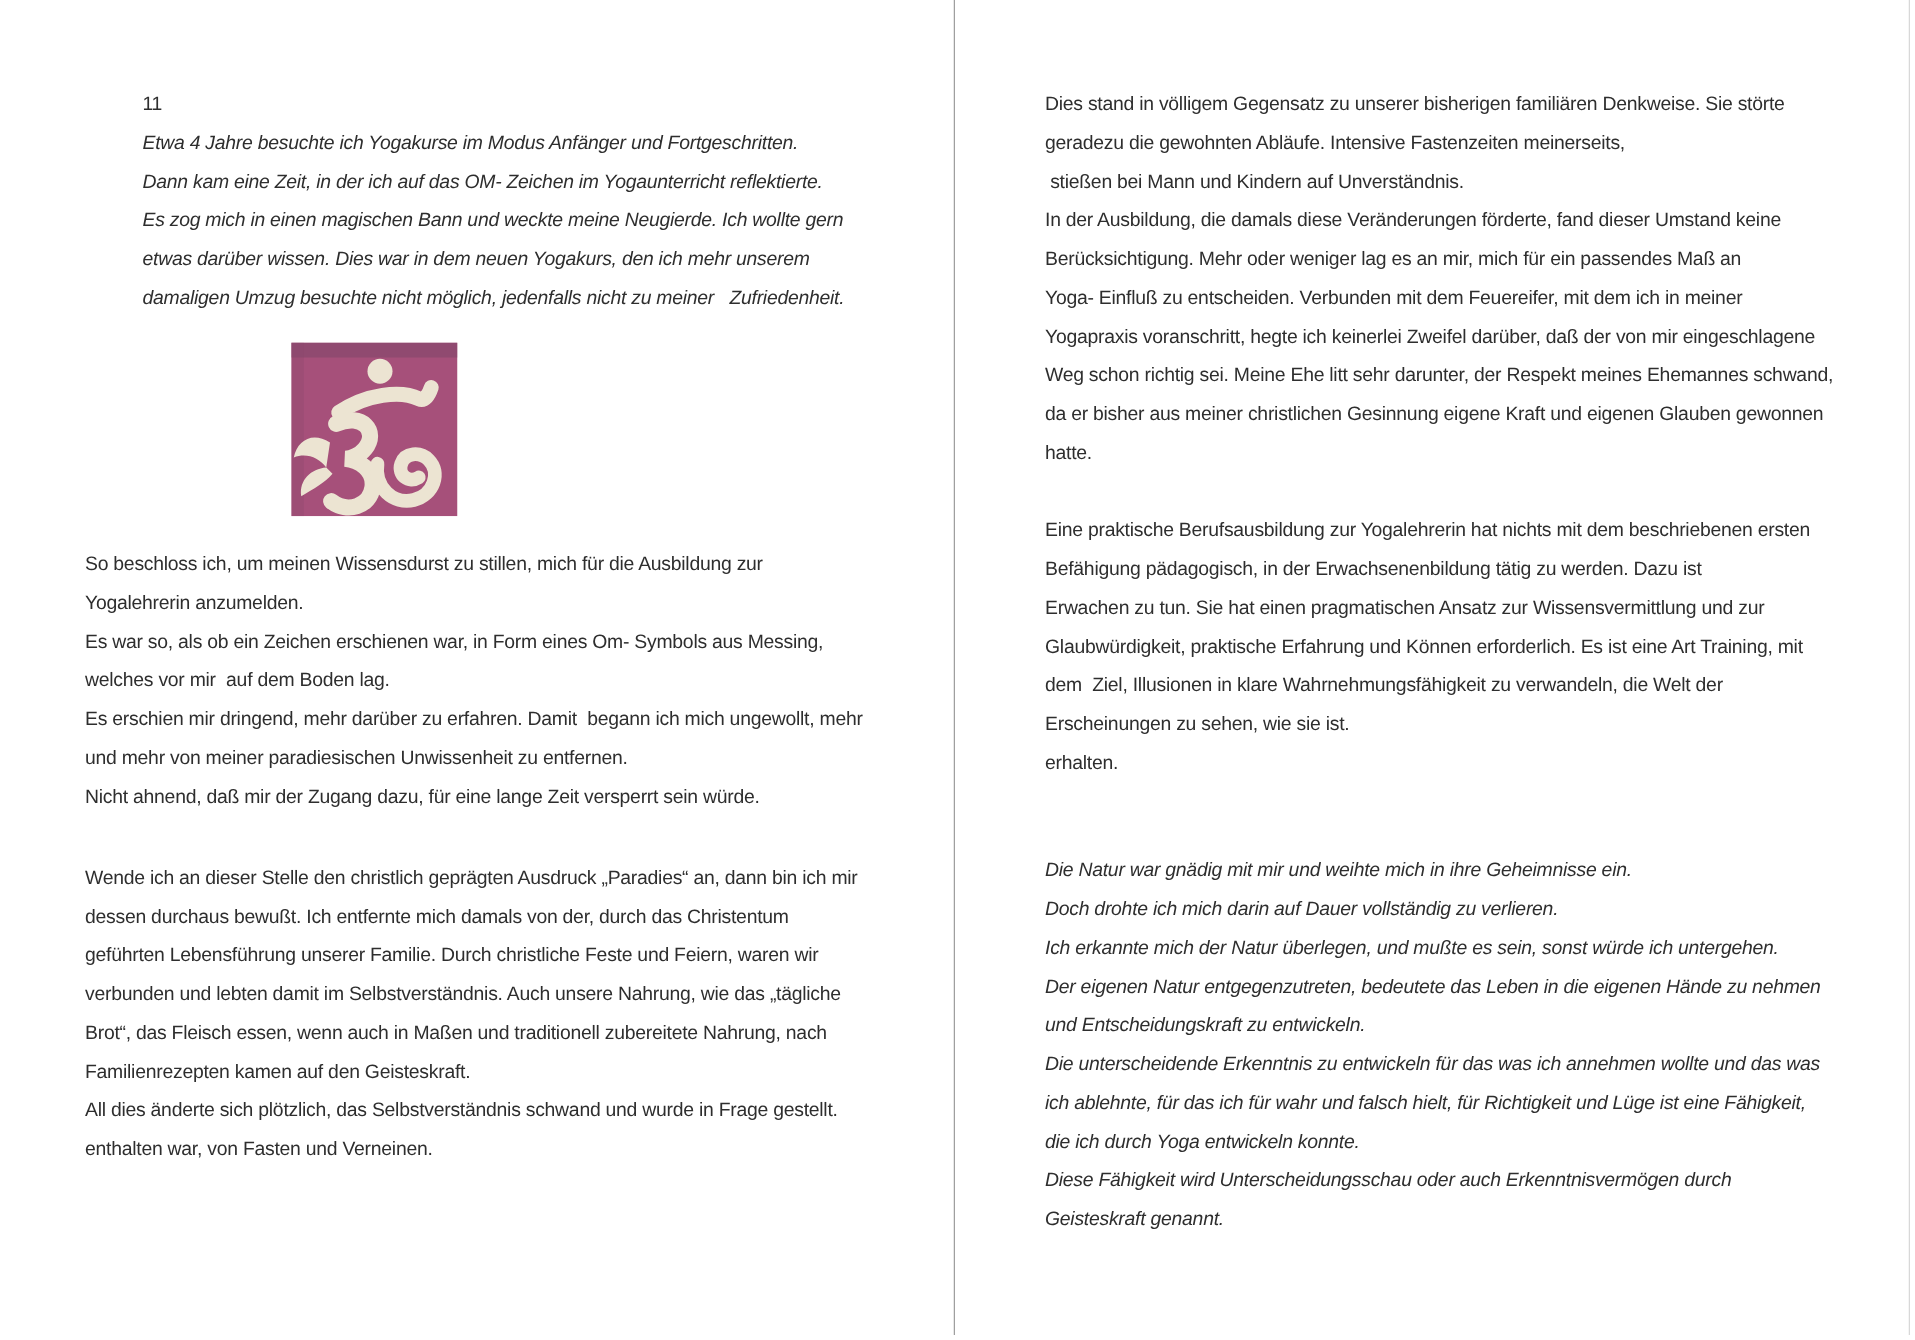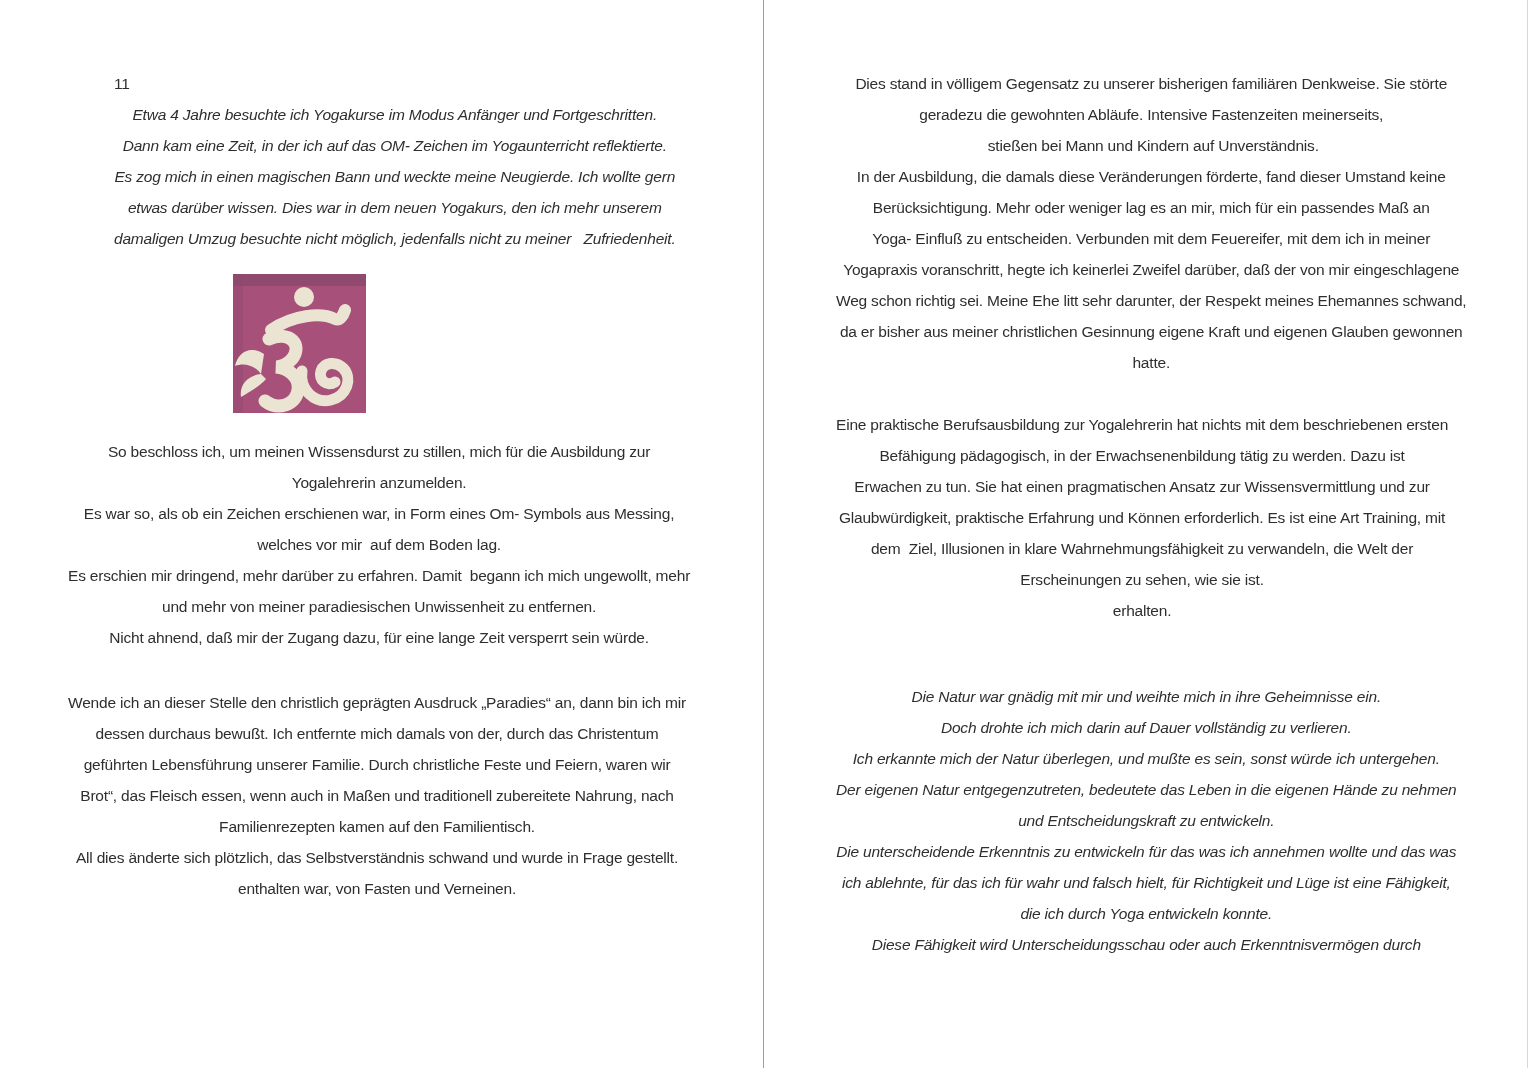--- a/index.html
+++ b/index.html
@@ -39,21 +39,20 @@
     background: #d8d8d8;
   }
   .block {
     position: absolute;
   }
   .line {
     font-size: 15.5px;
     line-height: 31px;
     letter-spacing: -0.2px;
     white-space: pre;
-    text-align: center;
   }
   .page-number-block { position: absolute; }
   
   .pn        { left: 114px; top: 68px;  }
   .l-para1   { left: 114px; top: 99px; font-style: italic;  }
   .om-image  { position: absolute; left: 233px; top: 274px; width: 133px; height: 139px; }
   .om-image svg { display: block; width: 100%; height: 100%; }
   .l-para2   { left: 68px;  top: 436px; }
   .l-para3   { left: 68px;  top: 687px; }
   
@@ -101,22 +100,23 @@
       <div class="line">welches vor mir  auf dem Boden lag.</div>
       <div class="line">Es erschien mir dringend, mehr darüber zu erfahren. Damit  begann ich mich ungewollt, mehr</div>
       <div class="line">und mehr von meiner paradiesischen Unwissenheit zu entfernen.</div>
       <div class="line">Nicht ahnend, daß mir der Zugang dazu, für eine lange Zeit versperrt sein würde.</div>
     </div>
 
   <div class="block l-para3">
       <div class="line">Wende ich an dieser Stelle den christlich geprägten Ausdruck „Paradies“ an, dann bin ich mir</div>
       <div class="line">dessen durchaus bewußt. Ich entfernte mich damals von der, durch das Christentum</div>
       <div class="line">geführten Lebensführung unserer Familie. Durch christliche Feste und Feiern, waren wir</div>
+      <div class="line">verbunden und lebten damit im Selbstverständnis. Auch unsere Nahrung, wie das „tägliche</div>
       <div class="line">Brot“, das Fleisch essen, wenn auch in Maßen und traditionell zubereitete Nahrung, nach</div>
-      <div class="line">Familienrezepten kamen auf den Familientisch.</div>
+      <div class="line">Familienrezepten kamen auf den Geisteskraft.</div>
       <div class="line">All dies änderte sich plötzlich, das Selbstverständnis schwand und wurde in Frage gestellt.</div>
       <div class="line">enthalten war, von Fasten und Verneinen.</div>
     </div>
 </div>
 
 <div class="divider"></div>
 
 <div class="page page-right"></div>
 
 <div class="block r-para1">
@@ -145,15 +145,16 @@
 <div class="block r-para3">
     <div class="line">Die Natur war gnädig mit mir und weihte mich in ihre Geheimnisse ein.</div>
     <div class="line">Doch drohte ich mich darin auf Dauer vollständig zu verlieren.</div>
     <div class="line">Ich erkannte mich der Natur überlegen, und mußte es sein, sonst würde ich untergehen.</div>
     <div class="line">Der eigenen Natur entgegenzutreten, bedeutete das Leben in die eigenen Hände zu nehmen</div>
     <div class="line">und Entscheidungskraft zu entwickeln.</div>
     <div class="line">Die unterscheidende Erkenntnis zu entwickeln für das was ich annehmen wollte und das was</div>
     <div class="line">ich ablehnte, für das ich für wahr und falsch hielt, für Richtigkeit und Lüge ist eine Fähigkeit,</div>
     <div class="line">die ich durch Yoga entwickeln konnte.</div>
     <div class="line">Diese Fähigkeit wird Unterscheidungsschau oder auch Erkenntnisvermögen durch</div>
+    <div class="line">Geisteskraft genannt.</div>
   </div>
 
 <div class="page-edge-right"></div>
 
 </body></html>

